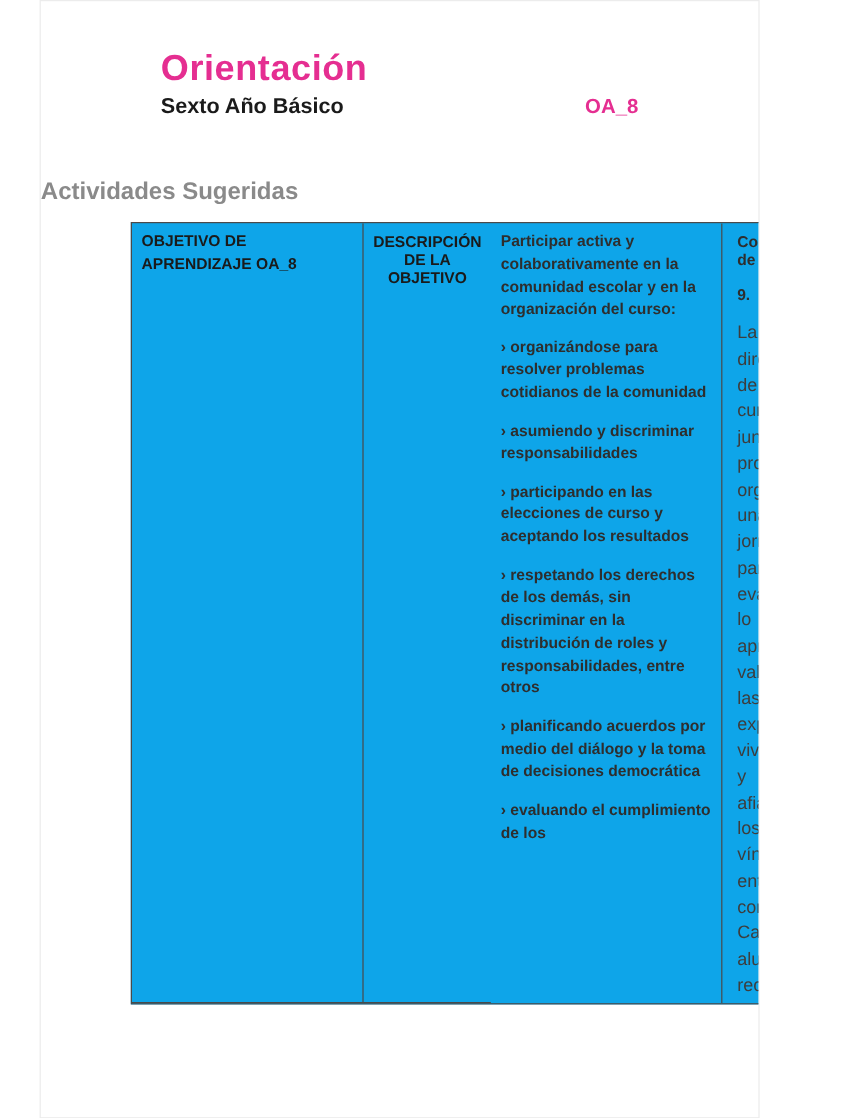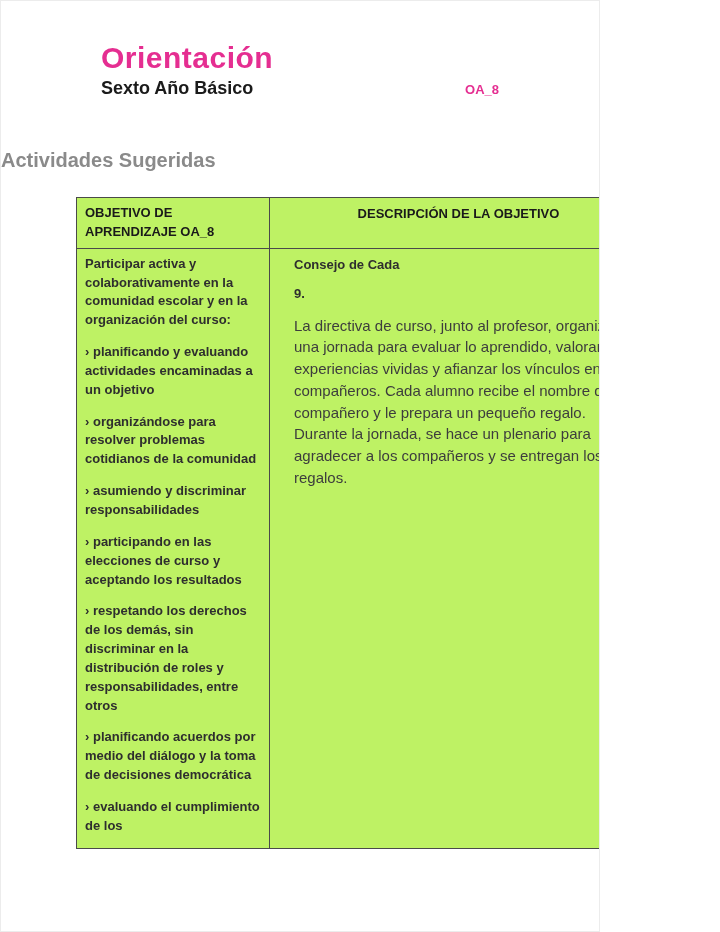--- a/index.html
+++ b/index.html
@@ -17,20 +17,21 @@
     font-family: "Liberation Sans", sans-serif;
     color: var(--ink);
   }
   .page {
     position: relative;
     width: 600px;
     height: 932px;
     background: #ffffff;
     border: 1px solid #ececec;
     overflow: hidden;
+    margin-left: 33px;
   }
   .doc-header {
     position: absolute;
     left: 100px;
     right: 100px;
     top: 40px;
   }
   .subject-title {
     color: var(--accent);
     font-size: 30px;
@@ -44,56 +45,55 @@
     align-items: baseline;
     margin-top: 4px;
   }
   .grade {
     font-size: 18px;
     font-weight: bold;
     color: var(--ink);
     text-align: right;
   }
   .code {
-    font-size: 13px;
+    font-size: 17px;
     font-weight: bold;
     color: var(--accent);
   }
   .page-title {
     position: absolute;
     left: 0;
     right: 0;
     top: 148px;
     text-align: left;
     color: var(--title-gray);
     font-size: 20px;
     font-weight: bold;
   }
   .activities-table {
     position: absolute;
     left: 75px;
-    top: 196px;
+    top: 184px;
     width: 572px;
     height: 652px;
     border: 1px solid var(--border);
     display: flex;
-    flex-direction: column;
+    flex-direction: row;
     overflow: hidden;
-    background: #bef264;
+    background: #0ea5e9;
   }
   .t-header {
     display: flex;
     flex: 0 0 49px;
     border-bottom: 1px solid var(--border);
   }
   .t-body {
     display: flex;
     flex: 1 1 auto;
     overflow: hidden;
-    gap: 12px;
   }
   .col-obj { width: 193px; flex: 0 0 193px; border-right: 1px solid var(--border); }
   .col-act { flex: 1 1 auto; }
   .cell { padding: 6px 8px; overflow: hidden; }
   .h-obj {
     font-size: 13px;
     font-weight: bold;
     color: var(--ink);
     line-height: 1.45;
   }
@@ -149,21 +149,20 @@
 
     <div class="t-header">
       <div class="cell col-obj h-obj">OBJETIVO DE APRENDIZAJE OA_8</div>
       <div class="cell col-act h-act">DESCRIPCIÓN DE LA OBJETIVO</div>
     </div>
 
     <div class="t-body">
 
       <div class="cell col-obj obj-cell">
         <p>Participar activa y colaborativamente en la comunidad escolar y en la organización del curso:</p>
-        <p>› planificando y evaluando actividades encaminadas a un objetivo</p>
         <p>› organizándose para resolver problemas cotidianos de la comunidad</p>
         <p>› asumiendo y discriminar responsabilidades</p>
         <p>› participando en las elecciones de curso y aceptando los resultados</p>
         <p>› respetando los derechos de los demás, sin discriminar en la distribución de roles y responsabilidades, entre otros</p>
         <p>› planificando acuerdos por medio del diálogo y la toma de decisiones democrática</p>
         <p>› evaluando el cumplimiento de los</p>
       </div>
 
       <div class="cell col-act act-cell">
         <div class="act-heading">Consejo de Cada</div>

